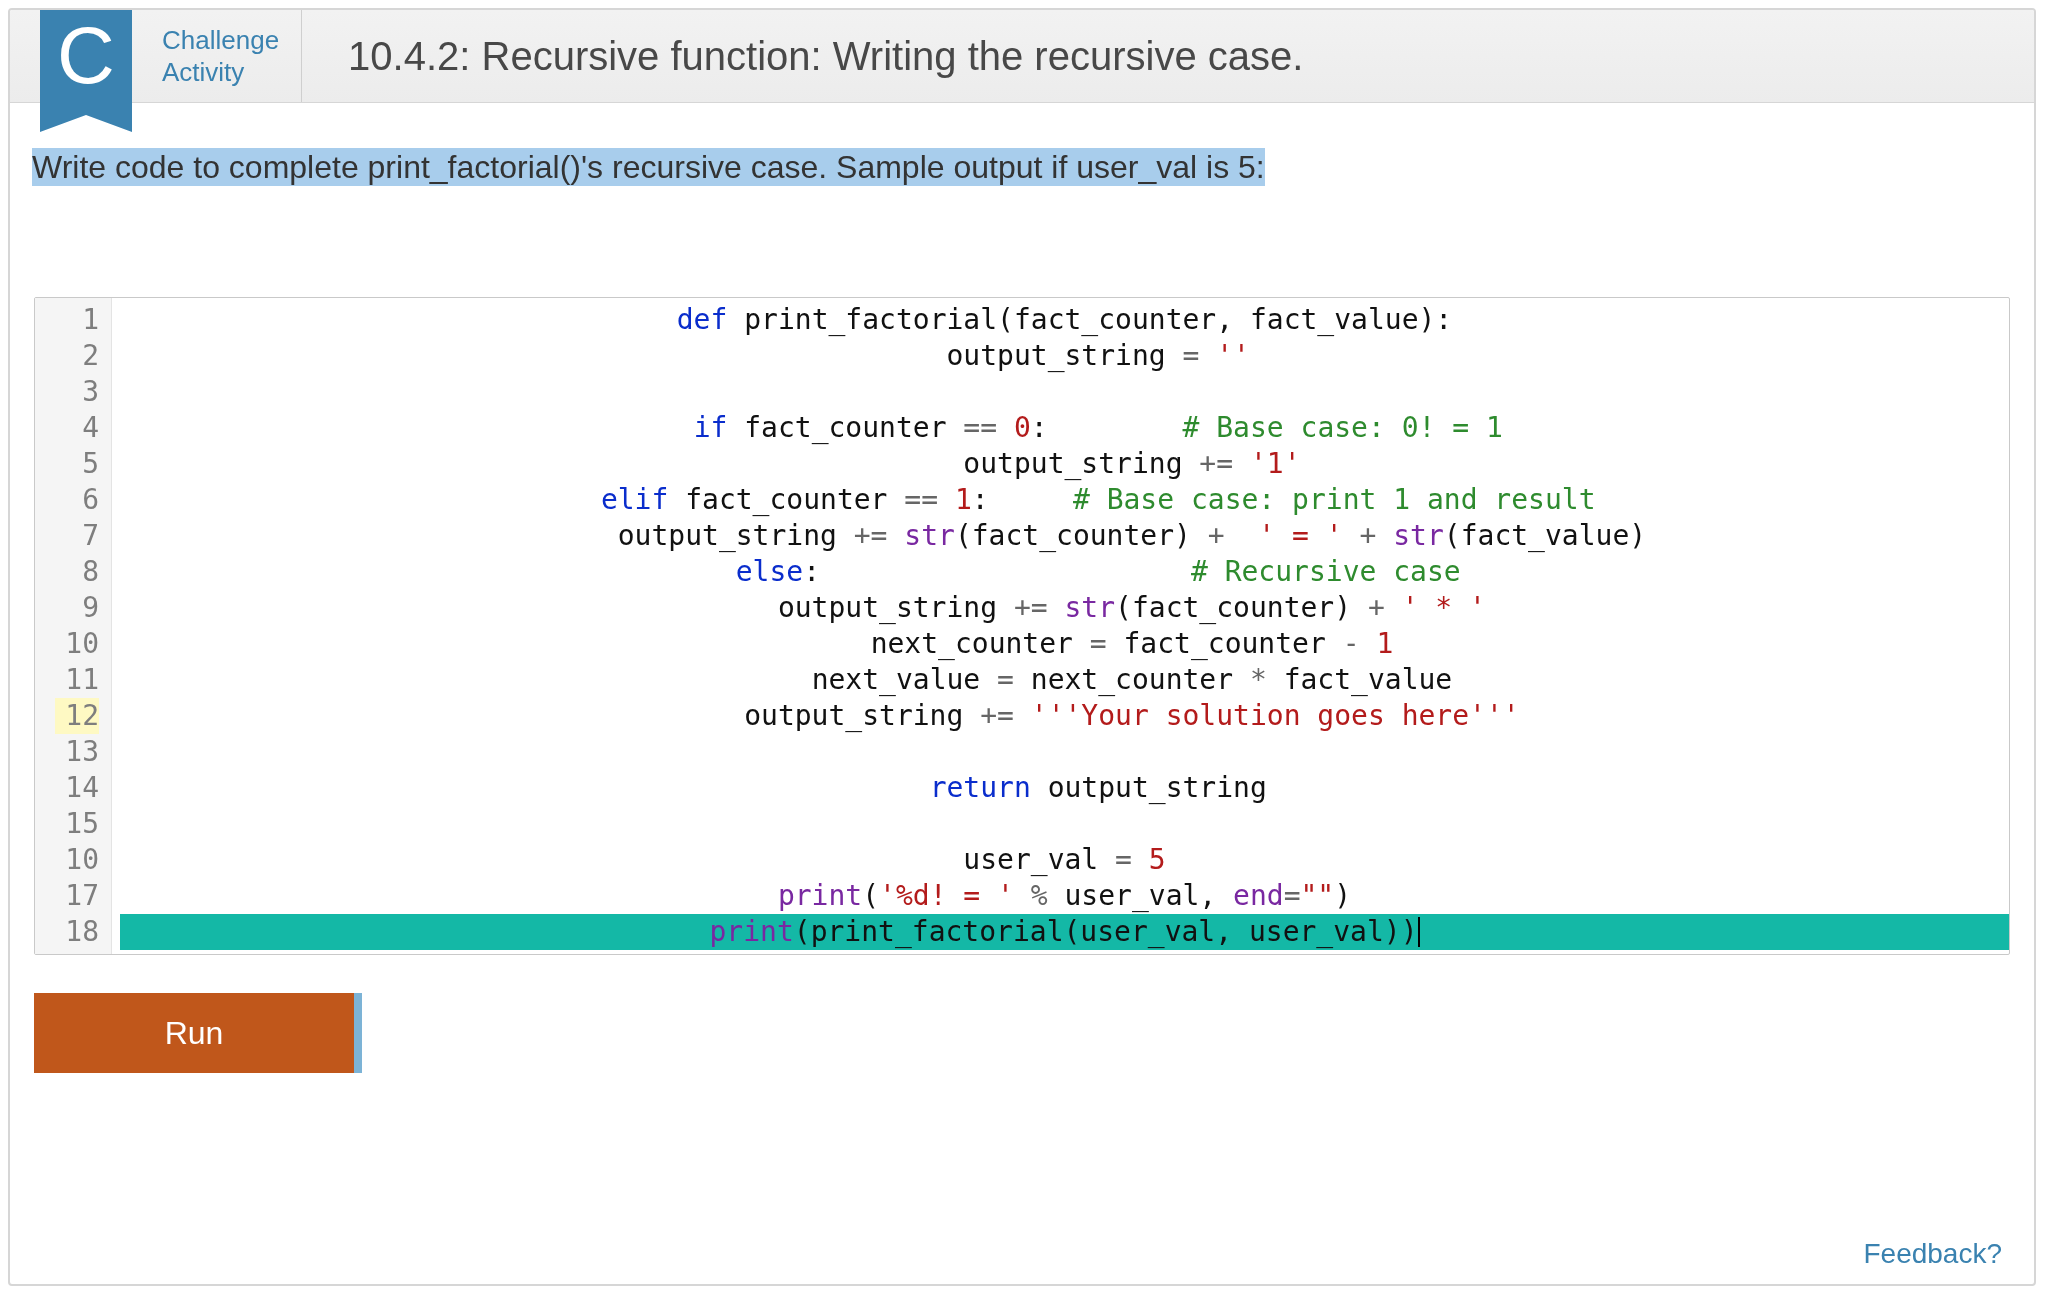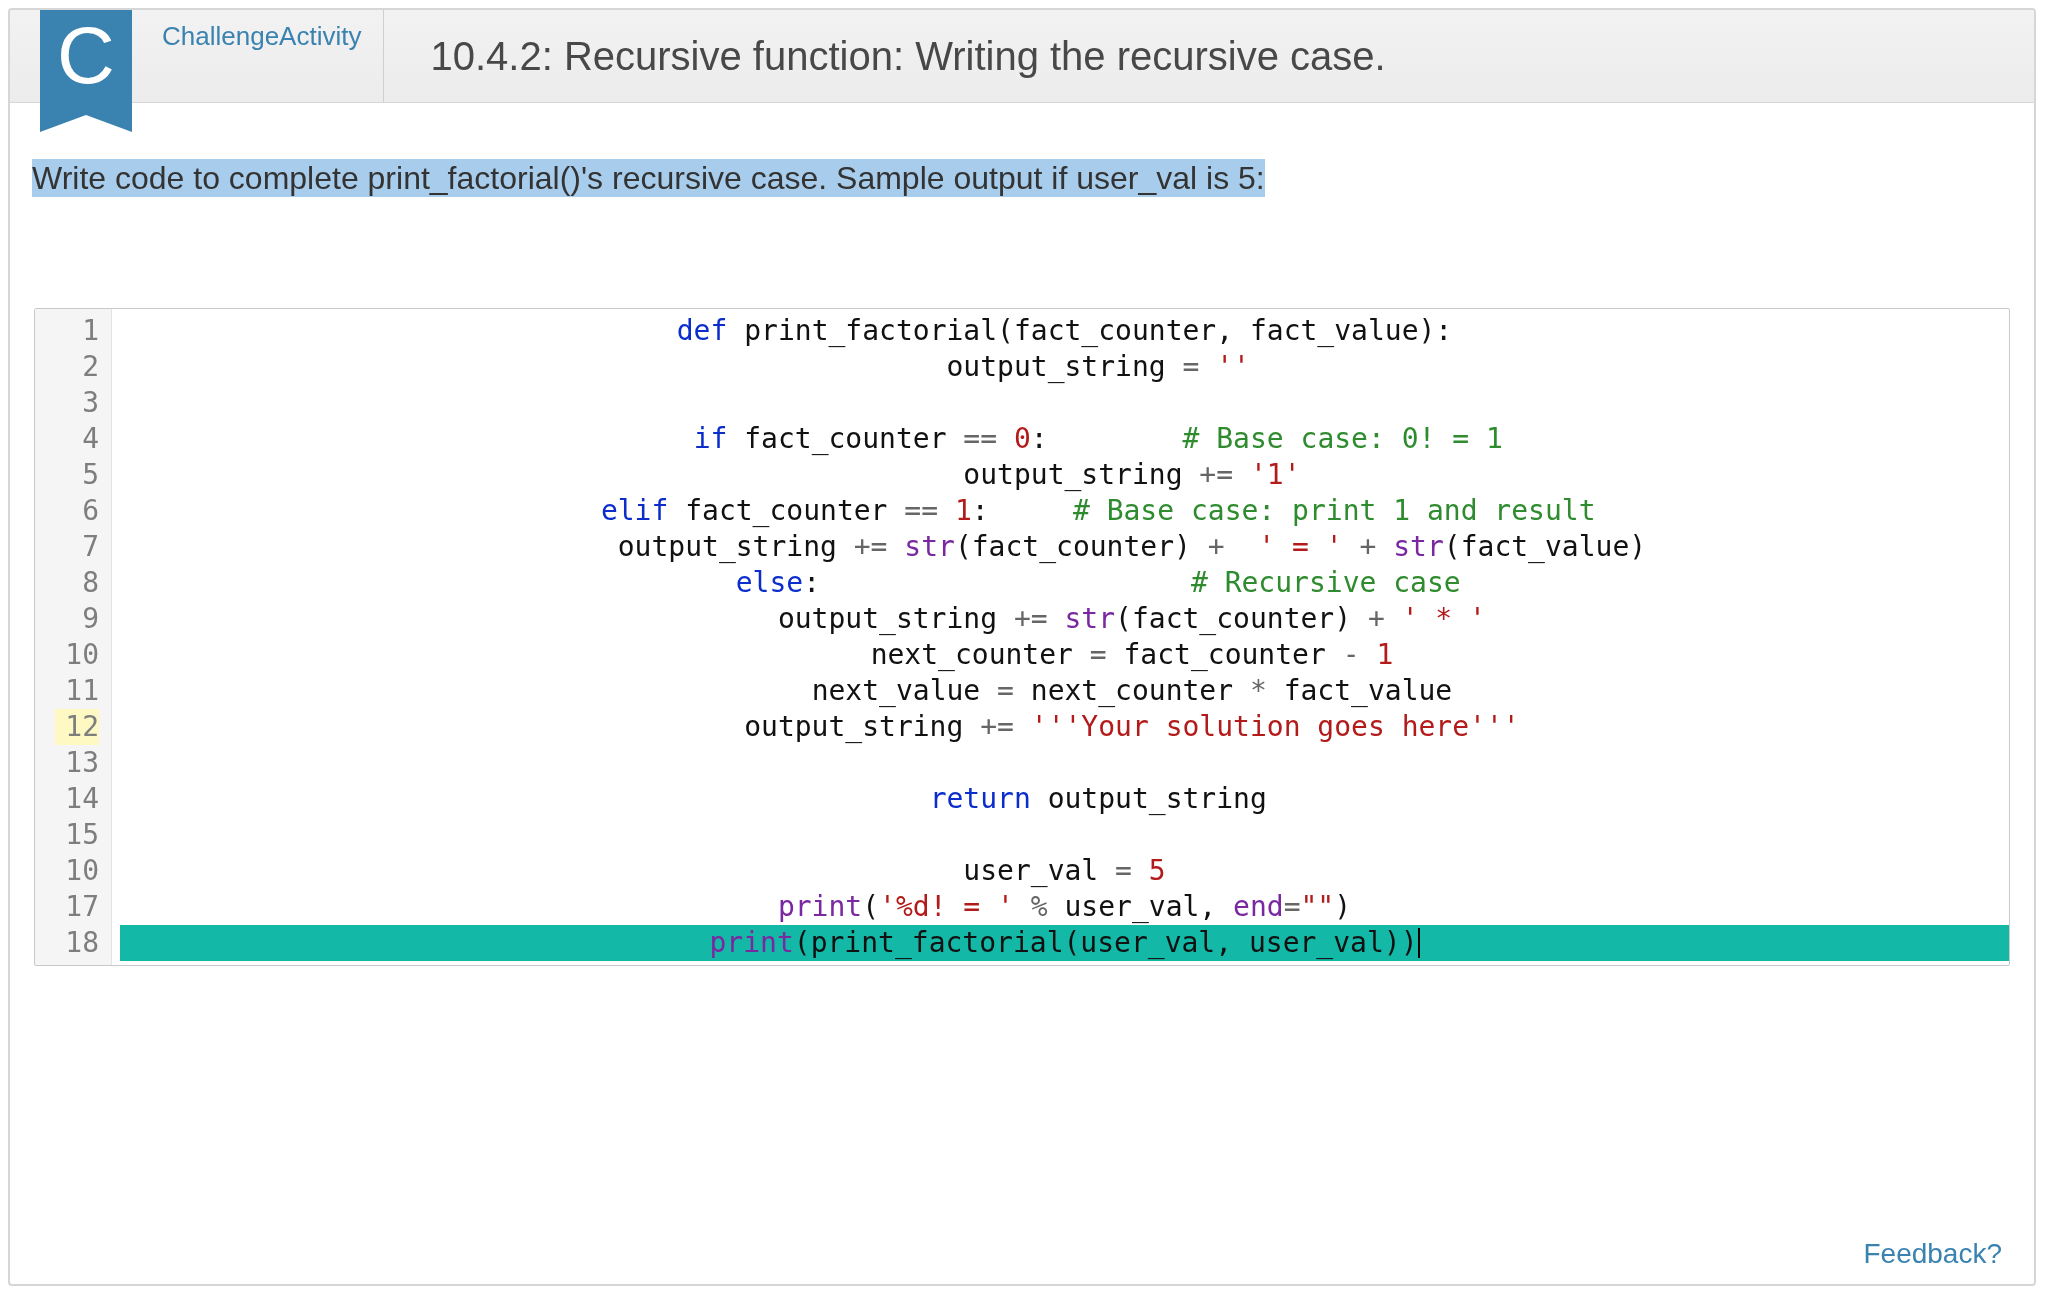--- a/index.html
+++ b/index.html
@@ -49,40 +49,40 @@
     font-size:80px;
     line-height:92px;
     font-weight:300;
     font-family: Arial, "Helvetica Neue", sans-serif;
   }
   .challenge-label {
     margin-left: 140px;
     padding: 10px 22px 10px 12px;
     border-right: 1px solid #cfcfcf;
     display: flex;
+    flex-direction: column;
     justify-content: center;
     color: #3A82B0;
     font-size: 26px;
     line-height: 32px;
     font-weight: 400;
   }
   .title {
     flex: 1;
     display: flex;
     align-items: center;
     padding-left: 46px;
     font-size: 40px;
     color: #484848;
     font-weight: 300;
   }
 
   
   .prompt-area {
     padding: 44px 22px 0 22px;
-    margin-top: 11px;
   }
   .prompt-text {
     font-size: 32px;
     font-weight: 300;
     color: #333;
     background: #a8cdec;
     display: inline;
     padding: 1px 0;
     line-height: 40px;
   }
@@ -223,16 +223,20 @@
         <div class="ln">13</div>
         <div class="ln">14</div>
         <div class="ln">15</div>
         <div class="ln">10</div>
         <div class="ln">17</div>
         <div class="ln">18</div>
       </div>
     <div class="code" id="code"><div class="row"><span class="kw">def</span><span> </span><span class="fn">print_factorial</span><span>(fact_counter, fact_value):</span></div><div class="row"><span>    output_string </span><span class="op">=</span><span> </span><span class="str">''</span></div><div class="row"><span></span></div><div class="row"><span>    </span><span class="kw">if</span><span> fact_counter </span><span class="op">==</span><span> </span><span class="num">0</span><span>:        </span><span class="cmt"># Base case: 0! = 1</span></div><div class="row"><span>        output_string </span><span class="op">+=</span><span> </span><span class="str">'1'</span></div><div class="row"><span>    </span><span class="kw">elif</span><span> fact_counter </span><span class="op">==</span><span> </span><span class="num">1</span><span>:     </span><span class="cmt"># Base case: print 1 and result</span></div><div class="row"><span>        output_string </span><span class="op">+=</span><span> </span><span class="builtin">str</span><span>(fact_counter) </span><span class="op">+</span><span>  </span><span class="str">' = '</span><span> </span><span class="op">+</span><span> </span><span class="builtin">str</span><span>(fact_value)</span></div><div class="row"><span>    </span><span class="kw">else</span><span>:                      </span><span class="cmt"># Recursive case</span></div><div class="row"><span>        output_string </span><span class="op">+=</span><span> </span><span class="builtin">str</span><span>(fact_counter) </span><span class="op">+</span><span> </span><span class="str">' * '</span></div><div class="row"><span>        next_counter </span><span class="op">=</span><span> fact_counter </span><span class="op">-</span><span> </span><span class="num">1</span></div><div class="row"><span>        next_value </span><span class="op">=</span><span> next_counter </span><span class="op">*</span><span> fact_value</span></div><div class="row"><span>        output_string </span><span class="op">+=</span><span> </span><span class="str">'''Your solution goes here'''</span></div><div class="row"><span></span></div><div class="row"><span>    </span><span class="kw">return</span><span> output_string</span></div><div class="row"><span></span></div><div class="row"><span>user_val </span><span class="op">=</span><span> </span><span class="num">5</span></div><div class="row"><span class="builtin">print</span><span>(</span><span class="str">'%d! = '</span><span> </span><span class="op">%</span><span> user_val, </span><span class="builtin">end</span><span class="op">=</span><span class="str">""</span><span>)</span></div><div class="row cur-hl"><span class="builtin">print</span><span>(print_factorial(user_val, user_val))</span><span class="cursor"></span></div></div>
   </div>
 
+  <div class="run-wrap">
+    <button class="run-btn">Run</button>
+    <div class="run-accent"></div>
+  </div>
 
   <div class="feedback">Feedback?</div>
 
 </div>
 
 </body></html>

